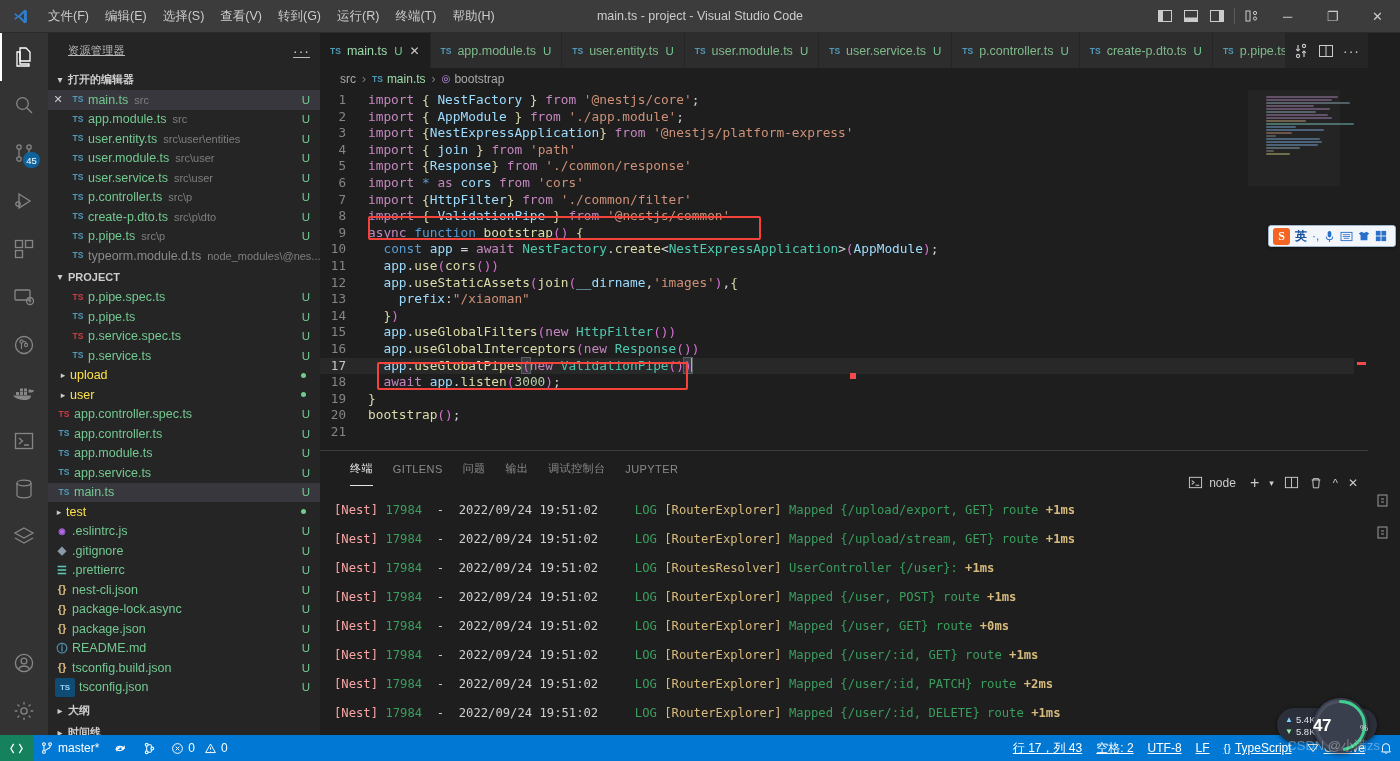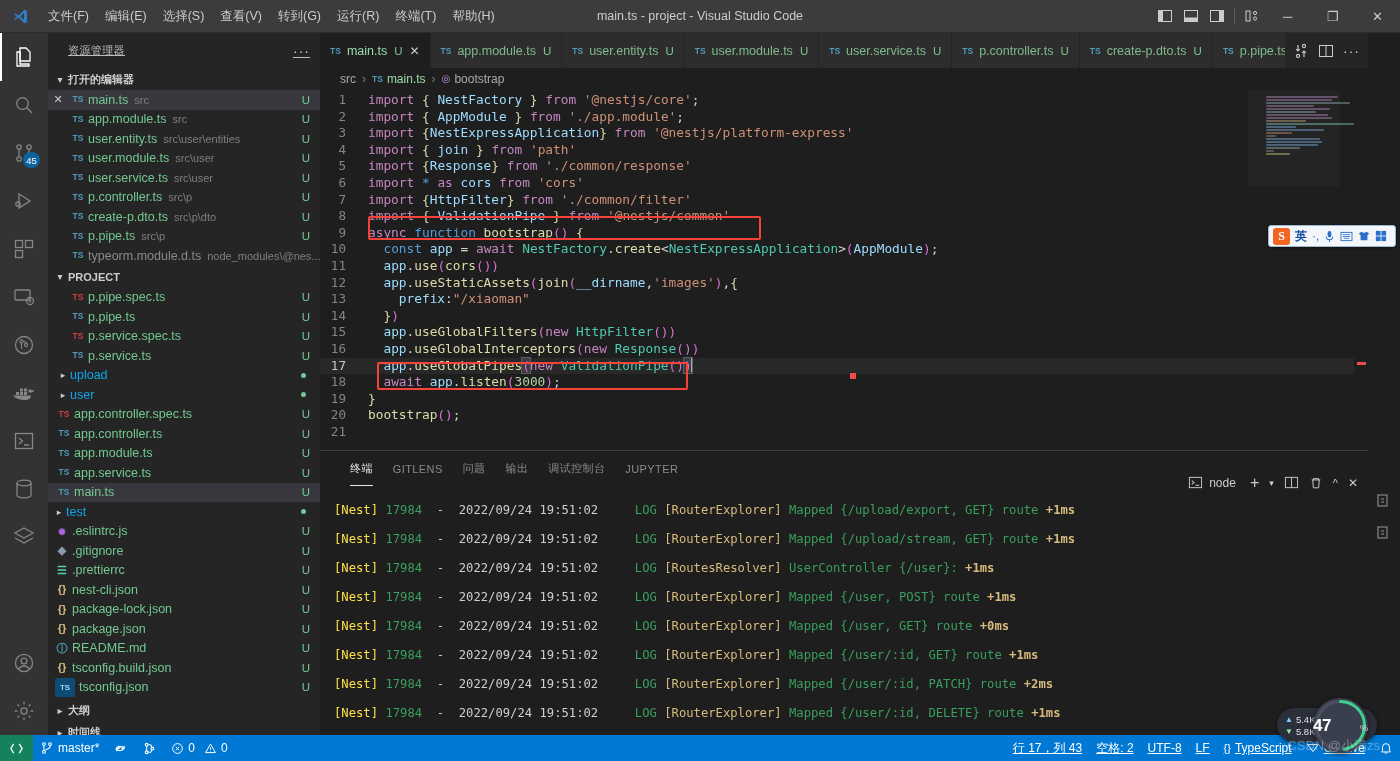--- a/index.html
+++ b/index.html
@@ -77,21 +77,21 @@
   }
   .row.selected { background: #37373d; }
   .row .closex { width: 20px; text-align: center; color: #cccccc; font-size: 11px; flex: 0 0 20px; }
   .row .spacer20 { width: 20px; flex: 0 0 20px; }
   .ficon {
     width: 20px; flex: 0 0 20px; text-align: center; font-size: 8.5px; font-weight: bold;
     font-family: "Liberation Sans", sans-serif; line-height: 19px;
   }
   .ts { color: #519aba; }
   .ts-red { color: #cc3e44; }
-  .fname { color: #0ea5e9; }
+  .fname { color: #fde047; }
   .fname.green { color: #73c991; }
   .fname.dim { color: #8a8a8a; }
   .fpath { color: #7f7f7f; font-size: 11px; margin-left: 6px; }
   .fstatus { margin-left: auto; color: #73c991; font-size: 11.5px; padding-right: 6px; }
   .fdot { margin-left: auto; width: 5px; height: 5px; border-radius: 50%; background: #73c991; margin-right: 10px; }
   .arrow { width: 14px; flex: 0 0 14px; text-align: center; color: #cccccc; font-size: 9px; }
   .bottom-sections { margin-top: 2px; }
 
   
   .main { flex: 1 1 auto; display: flex; flex-direction: column; min-width: 0; background: #1e1e1e; }
@@ -177,21 +177,21 @@
   .panel-actions { margin-left: auto; display: flex; align-items: center; gap: 10px; padding-right: 10px; color: #cccccc; margin-top: 28px; }
   .term-pill {
     display: flex; align-items: center; gap: 6px; font-size: 12px; color: #cccccc;
     padding: 2px 4px;
   }
   .panel-body { flex: 1 1 auto; position: relative; overflow: hidden; padding: 2px 0 0 14px; }
   .term {
     font-family: "DejaVu Sans Mono", "Liberation Mono", monospace;
     font-size: 12.2px; line-height: 14.5px; white-space: pre; color: #cccccc;
   }
-  .t-nest { color: #fde047; }
+  .t-nest { color: #fca5a5; }
   .t-pid  { color: #3a9e5e; }
   .t-date { color: #cfcfcf; }
   .t-log  { color: #3a9e5e; }
   .t-ctx  { color: #d7ba7d; }
   .t-msg  { color: #3a9e5e; }
   .t-ms   { color: #d7ba7d; font-weight: bold; }
 
   
   .side-strip { width: 32px; flex: 0 0 32px; background: #1e1e1e; display: flex; flex-direction: column; align-items: center; padding-top: 8px; gap: 12px; }
   .ss-ico { width: 20px; height: 20px; display: flex; align-items: center; justify-content: center; color: #9a9a9a; }
@@ -555,21 +555,21 @@
           <span class="fname green">.prettierrc</span>
           <span class="fstatus">U</span>
         </div>
         <div class="row" style="padding-left:4px">
           <span class="ficon" style="color:#d7ba7d;font-size:11px">{}</span>
           <span class="fname green">nest-cli.json</span>
           <span class="fstatus">U</span>
         </div>
         <div class="row" style="padding-left:4px">
           <span class="ficon" style="color:#d7ba7d;font-size:11px">{}</span>
-          <span class="fname green">package-lock.json</span>
+          <span class="fname green">package-lock.async</span>
           <span class="fstatus">U</span>
         </div>
         <div class="row" style="padding-left:4px">
           <span class="ficon" style="color:#d7ba7d;font-size:11px">{}</span>
           <span class="fname green">package.json</span>
           <span class="fstatus">U</span>
         </div>
         <div class="row" style="padding-left:4px">
           <span class="ficon" style="color:#519aba;font-size:11px">ⓘ</span>
           <span class="fname green">README.md</span>

